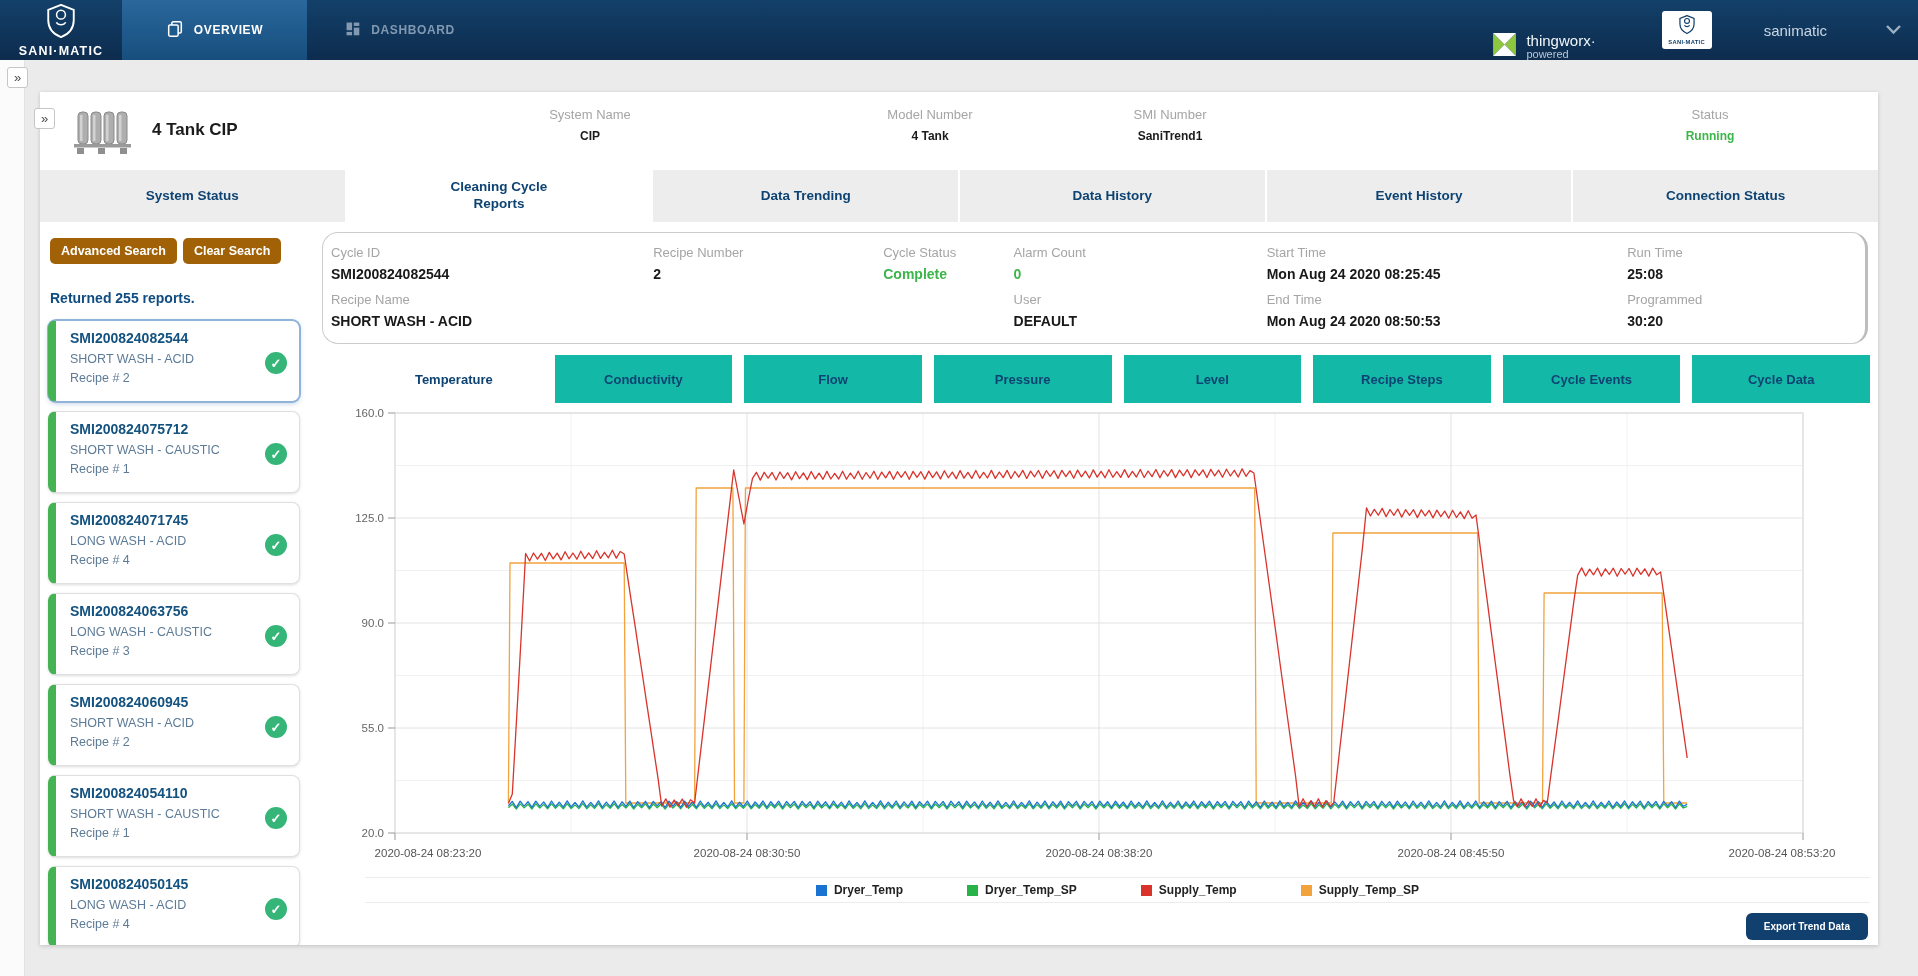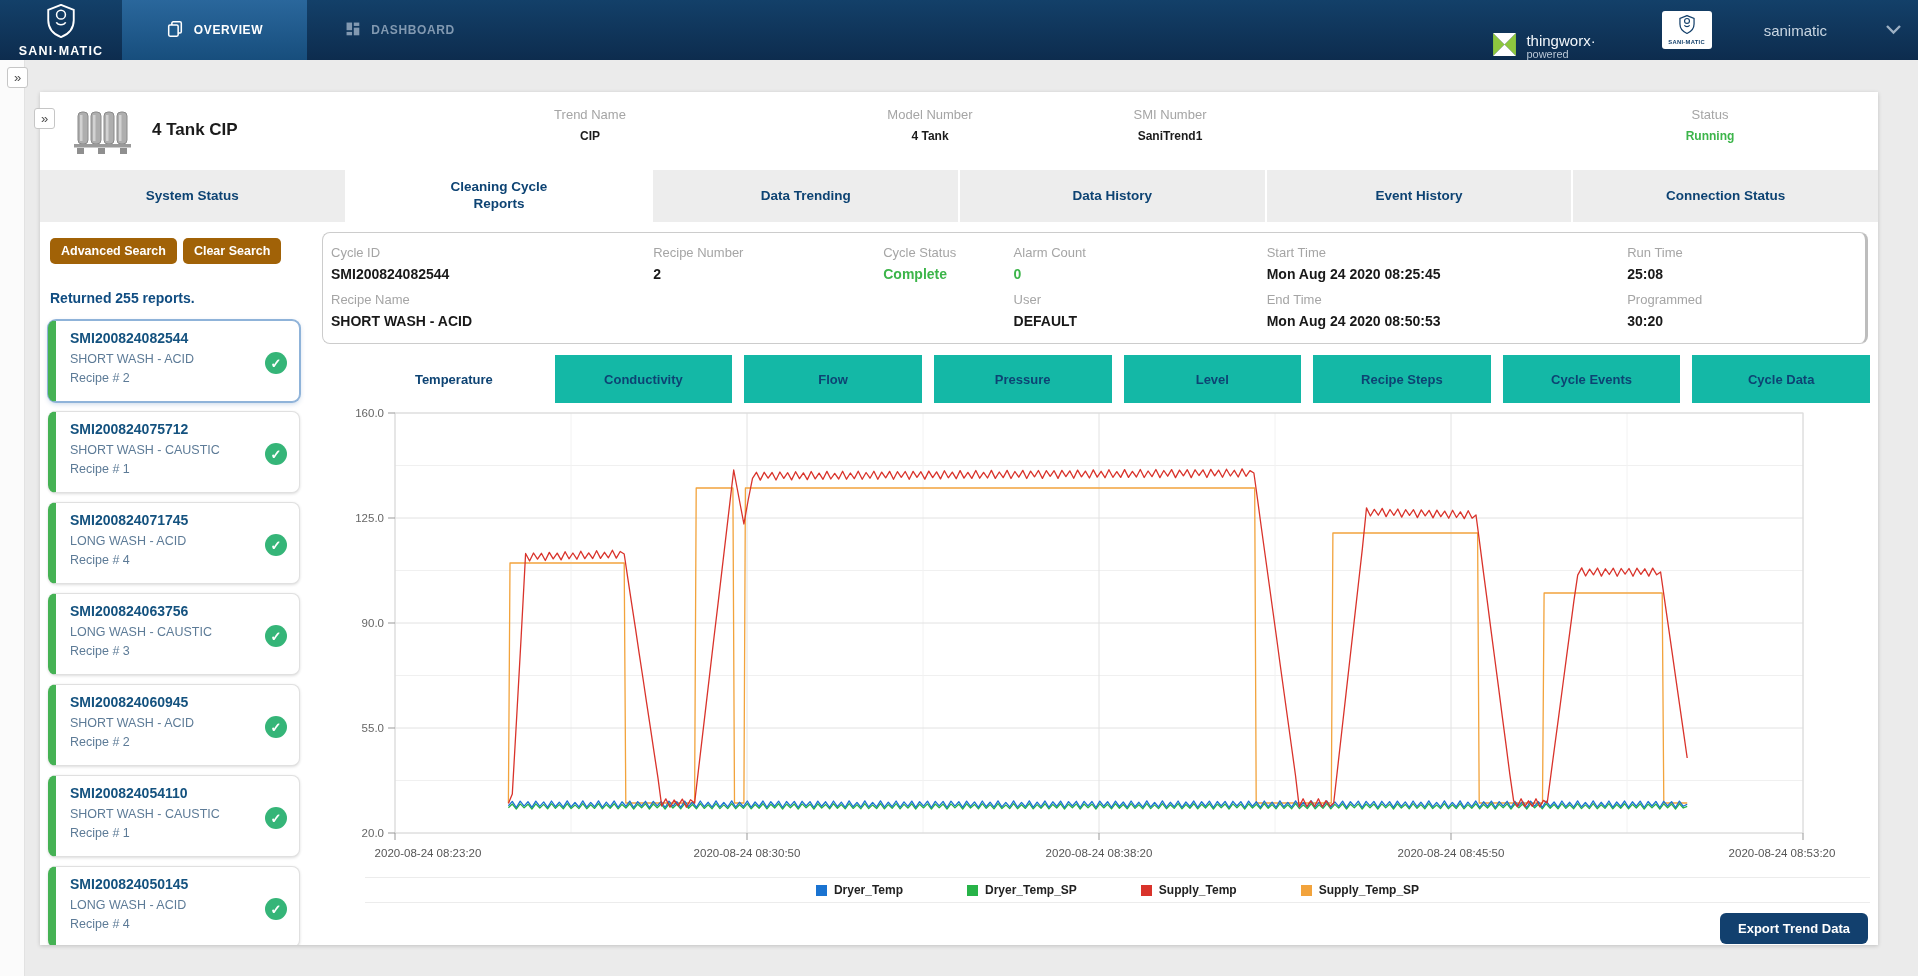--- a/index.html
+++ b/index.html
@@ -97,21 +97,21 @@
   .report .check {
     position:absolute; right:12px; top:31px; width:22px; height:22px; border-radius:50%;
     background:#35b578; color:#fff; font-size:13px; font-weight:bold;
     display:flex; align-items:center; justify-content:center;
   }
 
   
   .main { flex:1; position:relative; overflow:hidden; }
   .cycle-panel {
     position:absolute; left:12px; top:10px; width:1546px; height:112px;
-    border:1px solid #cccccc; border-right:3px solid #bdbdbd; border-radius:8px;
+    border:1px solid #cccccc; border-right:3px solid #bdbdbd; border-radius:16px;
     padding:12px 0 0 8px;
     display:grid; grid-template-columns:21% 15% 8.5% 16.5% 23.5% 15.5%; grid-auto-rows:47px;
   }
   .ci-lbl { color:#a5a5a5; font-size:13px; }
   .ci-val { margin-top:6px; font-weight:bold; font-size:14px; color:#191919; }
   .ci-val.green { color:#3cb54a; }
 
   .chart-section { position:absolute; left:30px; top:133px; width:1530px; }
   .chart-tabs { display:grid; grid-template-columns:repeat(8,1fr); gap:12px; height:48px; margin-left:25px; width:1505px; background:#fff; }
   .ctab {
@@ -122,21 +122,21 @@
   .chart-box { width:1530px; background:#fff; }
   .legend {
     margin-left:25px; width:1505px; height:26px;
     border-top:1px solid #ececec; border-bottom:1px solid #ececec;
     display:flex; align-items:center; justify-content:center; gap:64px;
   }
   .lg-item { display:flex; align-items:center; gap:7px; font-size:12px; font-weight:bold; color:#222; cursor:pointer; }
   .lg-swatch { width:11px; height:11px; display:inline-block; }
   .export-row { display:flex; justify-content:flex-end; padding:10px 2px 0 0; width:1530px; }
   .export-btn {
-    background:#12406e; color:#fff; font-weight:bold; font-size:13px; border:none; border-radius:6px;
+    background:#12406e; color:#fff; font-weight:bold; font-size:10px; border:none; border-radius:6px;
     padding:8px 18px; cursor:pointer; font-family:"Liberation Sans", sans-serif;
   }
 </style>
 </head>
 <body>
 
 <div class="topnav">
   <div class="brand">
     <span>
       <svg width="30" height="34" viewBox="0 0 34 40">
@@ -222,21 +222,21 @@
         <rect x="49" y="9" width="2.5" height="26" fill="#d2d2d2"></rect>
         <rect x="4" y="38" width="57" height="3.5" fill="#9a9a9a"></rect>
         <rect x="7" y="42" width="7" height="6" fill="#8f8f8f"></rect>
         <rect x="28" y="42" width="7" height="6" fill="#8f8f8f"></rect>
         <rect x="50" y="42" width="7" height="6" fill="#8f8f8f"></rect>
       </svg>
     </span>
     <div class="title">4 Tank CIP</div>
     <div id="hdr-fields">
         <div class="hdr-field" style="left: 430px;">
-          <div class="lbl">Trend Name</div>
+          <div class="lbl">System Name</div>
           <div class="val">CIP</div>
         </div>
         <div class="hdr-field" style="left: 770px;">
           <div class="lbl">Model Number</div>
           <div class="val">4 Tank</div>
         </div>
         <div class="hdr-field" style="left: 1010px;">
           <div class="lbl">SMI Number</div>
           <div class="val">SaniTrend1</div>
         </div>

